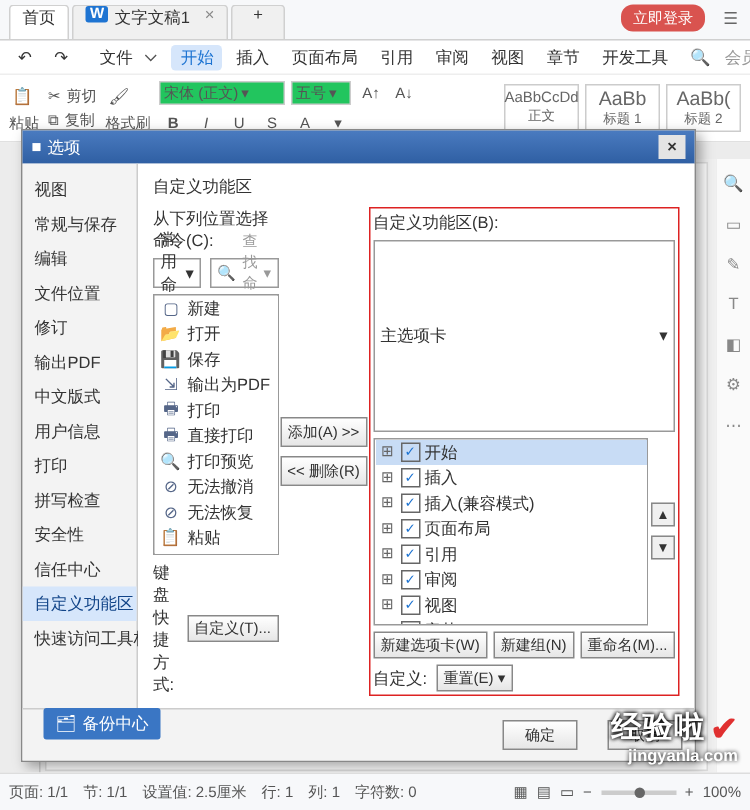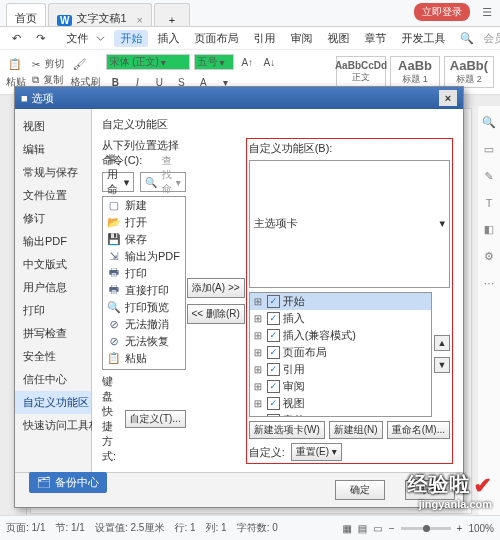--- a/index.html
+++ b/index.html
@@ -1,37 +1,37 @@
 <!DOCTYPE html>
 <html><head>
 <meta charset="utf-8">
 <style>
   html,body{margin:0;padding:0;font-family:"Microsoft YaHei","SimSun",Arial,sans-serif;font-size:11px;background:#fff;color:#333;overflow:hidden}
   .app{width:500px;height:540px;position:relative;background:#fff}
   
   .tabs{height:26px;background:#f7f8fa;display:flex;align-items:flex-end;padding-left:6px;border-bottom:1px solid #d0d0d0;position:relative}
-  .tab{height:22px;display:flex;align-items:flex-end;padding:0 8px;font-size:11px;background:#f0f0f0;border:1px solid #d0d0d0;border-bottom:none;margin-right:2px;border-radius:3px 3px 0 0}
+  .tab{height:22px;display:flex;align-items:flex-start;padding:0 8px;font-size:11px;background:#f0f0f0;border:1px solid #d0d0d0;border-bottom:none;margin-right:2px;border-radius:3px 3px 0 0}
   .tab.home{background:#fff}
   .tab .w-badge{background:#1e74d2;color:#fff;font-weight:bold;padding:0 3px;border-radius:2px;margin-right:4px;font-size:10px}
   .login-btn{position:absolute;right:30px;top:3px;background:#d9534f;color:#fff;padding:2px 8px;border-radius:8px;font-size:10px}
   .menu-dot{position:absolute;right:8px;top:6px;color:#666}
   
   .menubar{height:22px;display:flex;align-items:center;padding:0 6px;gap:3px;background:#fff;border-bottom:1px solid #eee}
   .menubar span{padding:1px 6px;border-radius:3px;white-space:nowrap;font-size:11px}
   .menubar .active{background:#d6e6fb;color:#1e74d2}
   .menubar .file-btn{display:flex;align-items:center;gap:2px}
   .menubar .file-btn svg{width:9px;height:9px}
   
   .ribbon{height:44px;display:flex;align-items:center;padding:0 6px;background:#fff;border-bottom:1px solid #e0e0e0;gap:6px}
   .ribbon .cluster{display:flex;flex-direction:column;gap:2px}
   .ribbon .mini{font-size:10px;color:#555;display:flex;gap:4px;align-items:center}
   .ribbon .iconbtn{width:18px;height:18px;display:flex;align-items:center;justify-content:center;color:#555;border-radius:2px}
   .ribbon .swatches{display:flex;gap:4px}
   .ribbon .swatch{width:48px;height:30px;border:1px solid #ccc;display:flex;flex-direction:column;align-items:center;justify-content:center;font-size:9px;color:#666}
-  .ribbon .swatch .big{font-size:10px;font-weight:bold}
+  .ribbon .swatch .big{font-size:10px;font-weight:normal}
   .ribbon .dd{border:1px solid #ccc;font-size:10px;padding:0 2px;display:flex;align-items:center;gap:2px;background:#22c55e}
   
   .ruler{height:14px;background:#ececec;border-bottom:1px solid #ccc;position:relative}
   
   .canvas{position:absolute;left:0;right:0;top:106px;bottom:24px;background:#f0f0f0}
   .paper{position:absolute;left:30px;top:2px;right:28px;bottom:2px;background:#fff;border:1px solid #ddd}
   .leftgutter{position:absolute;left:0;top:0;width:26px;height:100%;background:#ececec;border-right:1px solid #ccc}
   .rightgutter{position:absolute;right:0;top:0;width:22px;height:100%;background:#fafafa;border-left:1px solid #eee;display:flex;flex-direction:column;align-items:center;padding-top:10px;gap:14px;color:#888}
   
   .status{position:absolute;bottom:0;left:0;right:0;height:24px;background:#f7f8fa;border-top:1px solid #ddd;display:flex;align-items:center;padding:0 6px;font-size:10px;gap:10px;color:#555}
@@ -202,22 +202,22 @@
 <div class="dialog">
   <div class="dlg-title">
     <span style="margin-right:4px">■</span>
     <span>选项</span>
     <span class="spacer"></span>
     <span class="closebox">×</span>
   </div>
   <div class="dlg-body">
     <div class="dlg-nav" id="dlg-nav">
           <div>视图</div>
+          <div>常规与保存</div>
           <div>编辑</div>
-          <div>常规与保存</div>
           <div>文件位置</div>
           <div>修订</div>
           <div>输出PDF</div>
           <div>中文版式</div>
           <div>用户信息</div>
           <div>打印</div>
           <div>拼写检查</div>
           <div>安全性</div>
           <div>信任中心</div>
           <div class="sel">自定义功能区</div>

